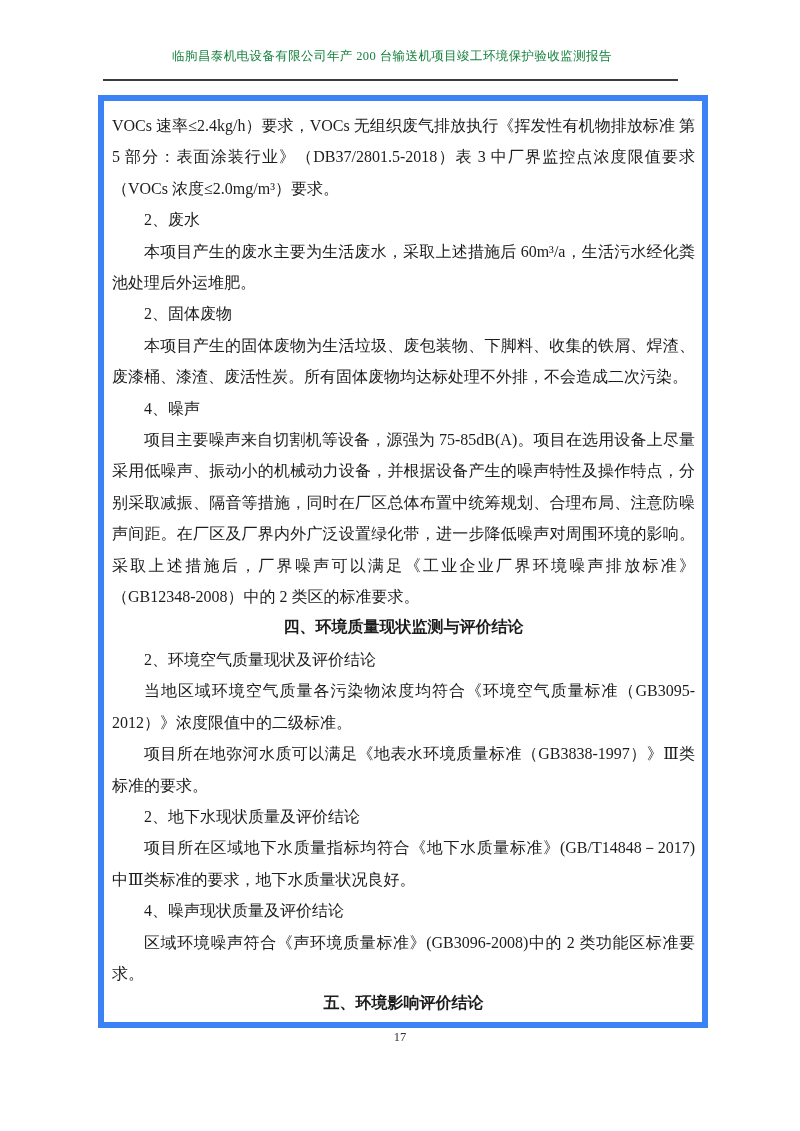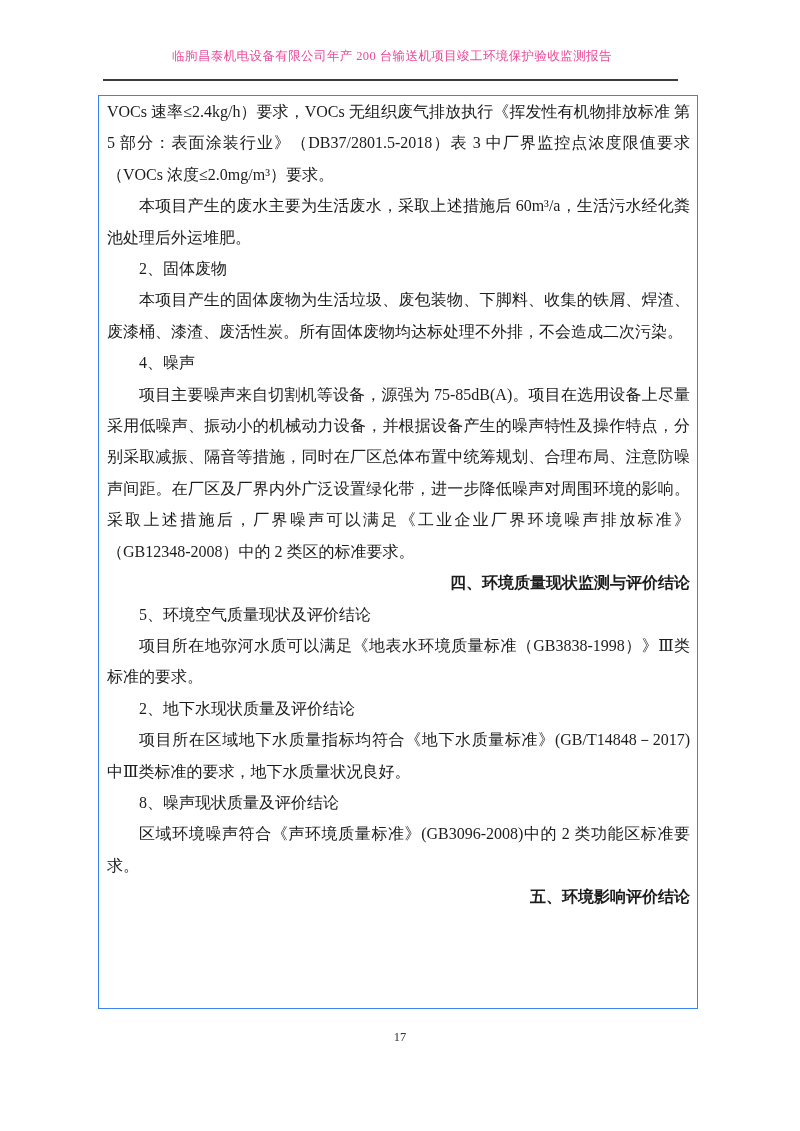--- a/index.html
+++ b/index.html
@@ -17,56 +17,56 @@
     overflow: hidden;
   }
   .header-title {
     position: absolute;
     top: 48px;
     left: 0;
     right: 16px;
     text-align: center;
     font-size: 12.5px;
     letter-spacing: 0.4px;
-    color: #ec4899;
+    color: #15803d;
     white-space: nowrap;
   }
   .header-rule {
     position: absolute;
     top: 79px;
     left: 103px;
     width: 575px;
     height: 2px;
     background: #3c3c3c;
   }
   .content-box {
     position: absolute;
     left: 98px;
     top: 95px;
     width: 583px;
     height: 912px;
-    border: 1px solid #3b82f6;
-    padding: 0 7px 0 8px;
+    border: 6px solid #3b82f6;
+    padding: 9px 7px 0 8px;
     overflow: hidden;
   }
   .para {
     margin: 0;
     font-size: 16px;
     line-height: 31.4px;
     text-align: justify;
     text-justify: inter-character;
     color: #1c1c1c;
   }
   .para.indent {
     text-indent: 32px;
   }
   .para.heading {
-    font-family: Liberation Sans, sans-serif;
+    font-family: Liberation Mono, monospace;
     font-weight: 700;
-    text-align: right;
+    text-align: center;
   }
   .page-number {
     position: absolute;
     top: 1030px;
     left: 0;
     right: 0;
     text-align: center;
     font-size: 12.5px;
     color: #333333;
   }
@@ -77,31 +77,33 @@
 <div class="page">
 
   <div class="header-title">临朐昌泰机电设备有限公司年产 200 台输送机项目竣工环境保护验收监测报告</div>
 
   <div class="header-rule"></div>
 
   <div class="content-box">
     <div>
 
     <p class="para body">VOCs 速率≤2.4kg/h）要求，VOCs 无组织废气排放执行《挥发性有机物排放标准 第 5 部分：表面涂装行业》（DB37/2801.5-2018）表 3 中厂界监控点浓度限值要求（VOCs 浓度≤2.0mg/m³）要求。</p>
+        <p class="para body indent">2、废水</p>
         <p class="para body indent">本项目产生的废水主要为生活废水，采取上述措施后 60m³/a，生活污水经化粪池处理后外运堆肥。</p>
         <p class="para body indent">2、固体废物</p>
         <p class="para body indent">本项目产生的固体废物为生活垃圾、废包装物、下脚料、收集的铁屑、焊渣、废漆桶、漆渣、废活性炭。所有固体废物均达标处理不外排，不会造成二次污染。</p>
         <p class="para body indent">4、噪声</p>
         <p class="para body indent">项目主要噪声来自切割机等设备，源强为 75-85dB(A)。项目在选用设备上尽量采用低噪声、振动小的机械动力设备，并根据设备产生的噪声特性及操作特点，分别采取减振、隔音等措施，同时在厂区总体布置中统筹规划、合理布局、注意防噪声间距。在厂区及厂界内外广泛设置绿化带，进一步降低噪声对周围环境的影响。采取上述措施后，厂界噪声可以满足《工业企业厂界环境噪声排放标准》（GB12348-2008）中的 2 类区的标准要求。</p>
         <p class="para heading">四、环境质量现状监测与评价结论</p>
-        <p class="para body indent">5、环境空气质量现状及评价结论</p>
-        <p class="para body indent">项目所在地弥河水质可以满足《地表水环境质量标准（GB3838-1998）》Ⅲ类标准的要求。</p>
+        <p class="para body indent">2、环境空气质量现状及评价结论</p>
+        <p class="para body indent">当地区域环境空气质量各污染物浓度均符合《环境空气质量标准（GB3095-2012）》浓度限值中的二级标准。</p>
+        <p class="para body indent">项目所在地弥河水质可以满足《地表水环境质量标准（GB3838-1997）》Ⅲ类标准的要求。</p>
         <p class="para body indent">2、地下水现状质量及评价结论</p>
         <p class="para body indent">项目所在区域地下水质量指标均符合《地下水质量标准》(GB/T14848－2017)中Ⅲ类标准的要求，地下水质量状况良好。</p>
-        <p class="para body indent">8、噪声现状质量及评价结论</p>
+        <p class="para body indent">4、噪声现状质量及评价结论</p>
         <p class="para body indent">区域环境噪声符合《声环境质量标准》(GB3096-2008)中的 2 类功能区标准要求。</p>
         <p class="para heading">五、环境影响评价结论</p>
       </div>
   </div>
 
   <div class="page-number">17</div>
 
 </div>
 
 </body></html>

